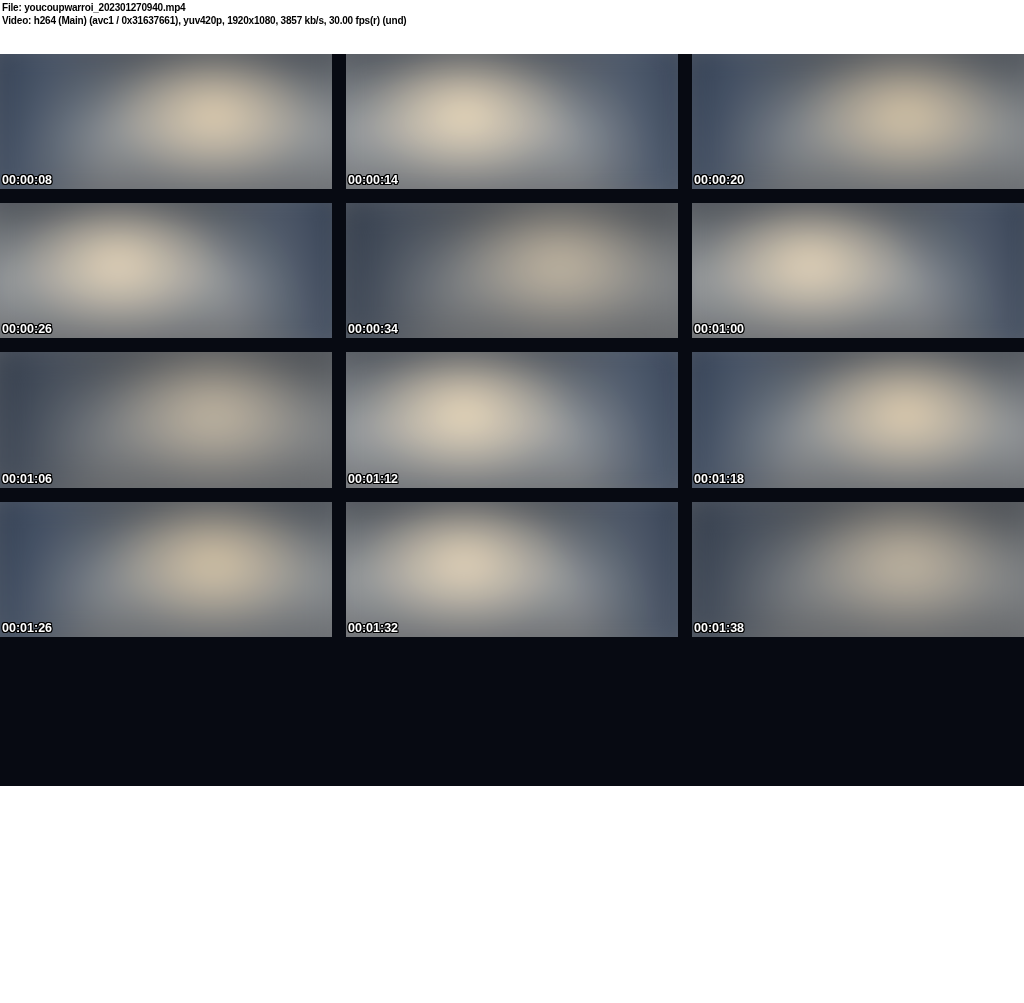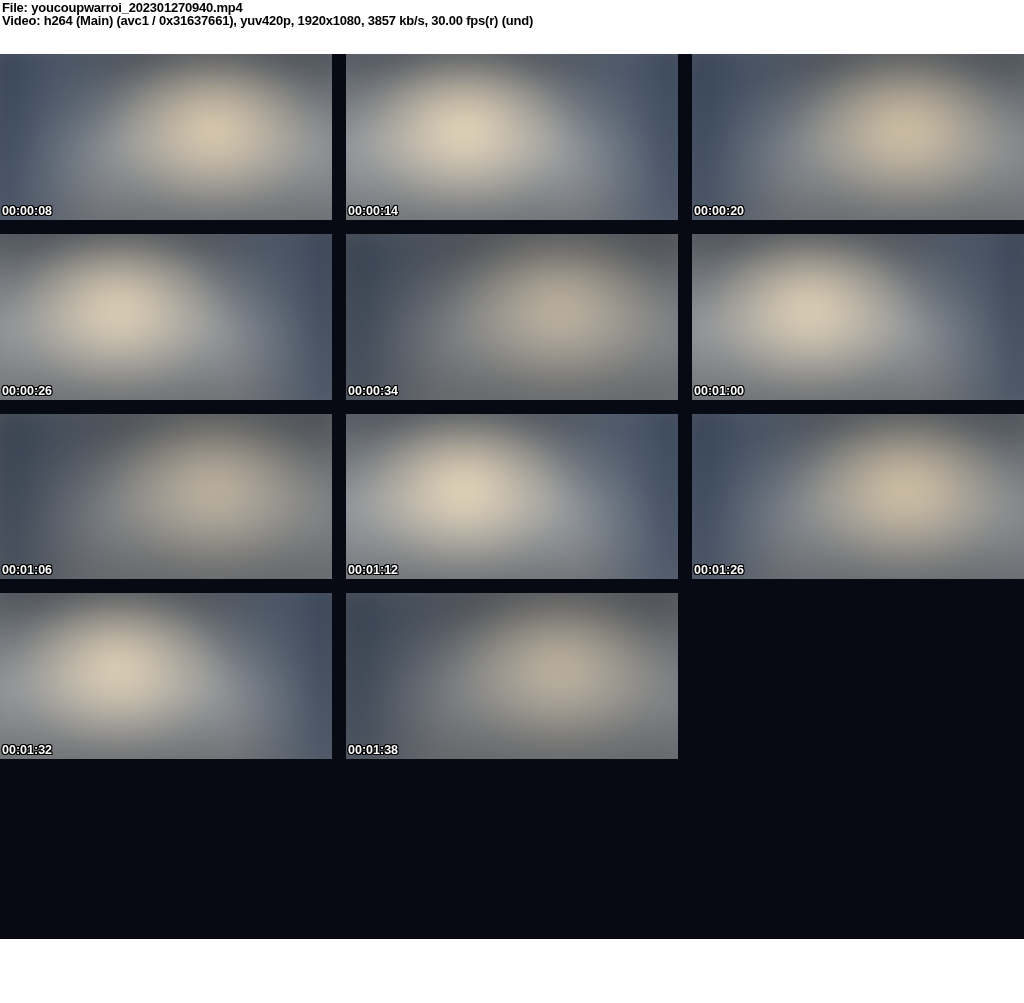--- a/index.html
+++ b/index.html
@@ -18,30 +18,30 @@
   
   .meta-header {
     box-sizing: border-box;
     width: 1024px;
     height: 54px;
     padding: 1px 0 0 2px;
     background: #ffffff;
     color: #000000;
   }
   .meta-line {
-    font-size: 13px;
+    font-size: 10px;
     font-weight: bold;
     line-height: 13.2px;
     white-space: nowrap;
     letter-spacing: -0.2px;
   }
   
   .grid {
     width: 1024px;
-    height: 885px;
+    height: 732px;
     display: grid;
     grid-template-columns: repeat(3, 1fr);
     grid-template-rows: repeat(5, 1fr);
     gap: 14px;
     background: #070a12;
   }
   .thumb {
     position: relative;
     margin: 0;
     overflow: hidden;
@@ -123,20 +123,24 @@
     <figure class="thumb v5">
       <div class="bg"></div>
       <figcaption class="ts">00:01:06</figcaption>
     </figure>
 
     <figure class="thumb v2">
       <div class="bg"></div>
       <figcaption class="ts">00:01:12</figcaption>
     </figure>
 
+    <figure class="thumb v1">
+      <div class="bg"></div>
+      <figcaption class="ts">00:01:18</figcaption>
+    </figure>
 
     <figure class="thumb v3">
       <div class="bg"></div>
       <figcaption class="ts">00:01:26</figcaption>
     </figure>
 
     <figure class="thumb v4">
       <div class="bg"></div>
       <figcaption class="ts">00:01:32</figcaption>
     </figure>

